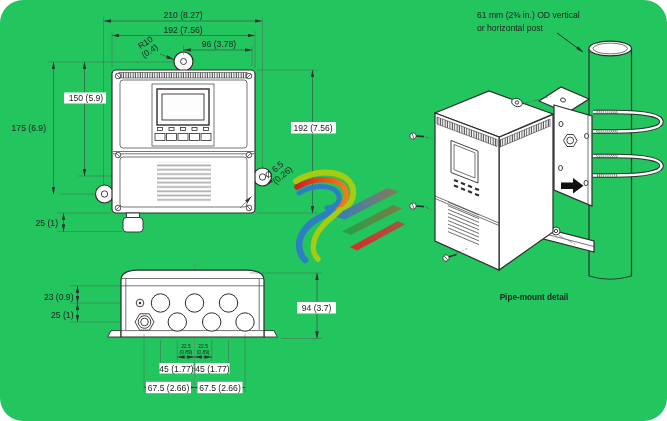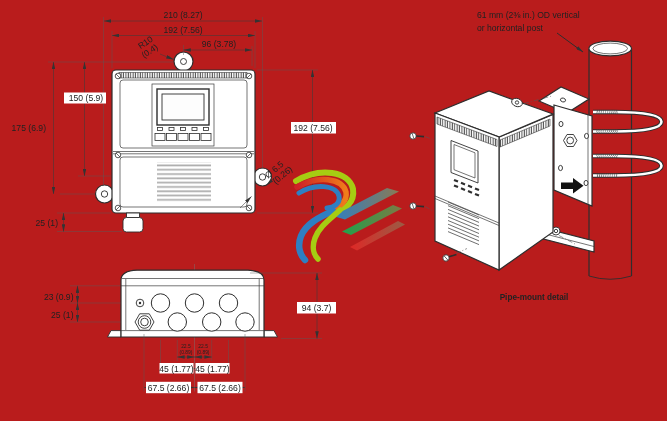--- a/index.html
+++ b/index.html
@@ -1,17 +1,17 @@
 <!DOCTYPE html>
 <html><head>
 <meta charset="utf-8">
 <style>
   html,body{margin:0;padding:0;background:#ffffff;}
-  #stage{position:relative;width:667px;height:421px;background:#b91c1c;overflow:hidden;
-         font-family:"Liberation Sans", sans-serif;}
+  #stage{position:relative;width:667px;height:421px;background:#22c55e;overflow:hidden;
+         font-family:"Liberation Sans", sans-serif;border-radius:23px;}
   svg{position:absolute;top:0;left:0;}
   .part{fill:#ffffff;stroke:#2e2e2e;stroke-width:1.2;}
   .part-thin{fill:none;stroke:#3a3a3a;stroke-width:0.7;}
   .part-med{fill:#ffffff;stroke:#2e2e2e;stroke-width:0.9;}
   .dimline{stroke:#3c3c3c;stroke-width:0.55;fill:none;}
   .extline{stroke:#5a5a5a;stroke-width:0.45;fill:none;}
   .dashline{stroke:#555;stroke-width:0.6;fill:none;stroke-dasharray:5 2 1 2;}
   text{fill:#222;}
   .dim{font-size:8.6px;}
   .dim-sm{font-size:4.9px;}

